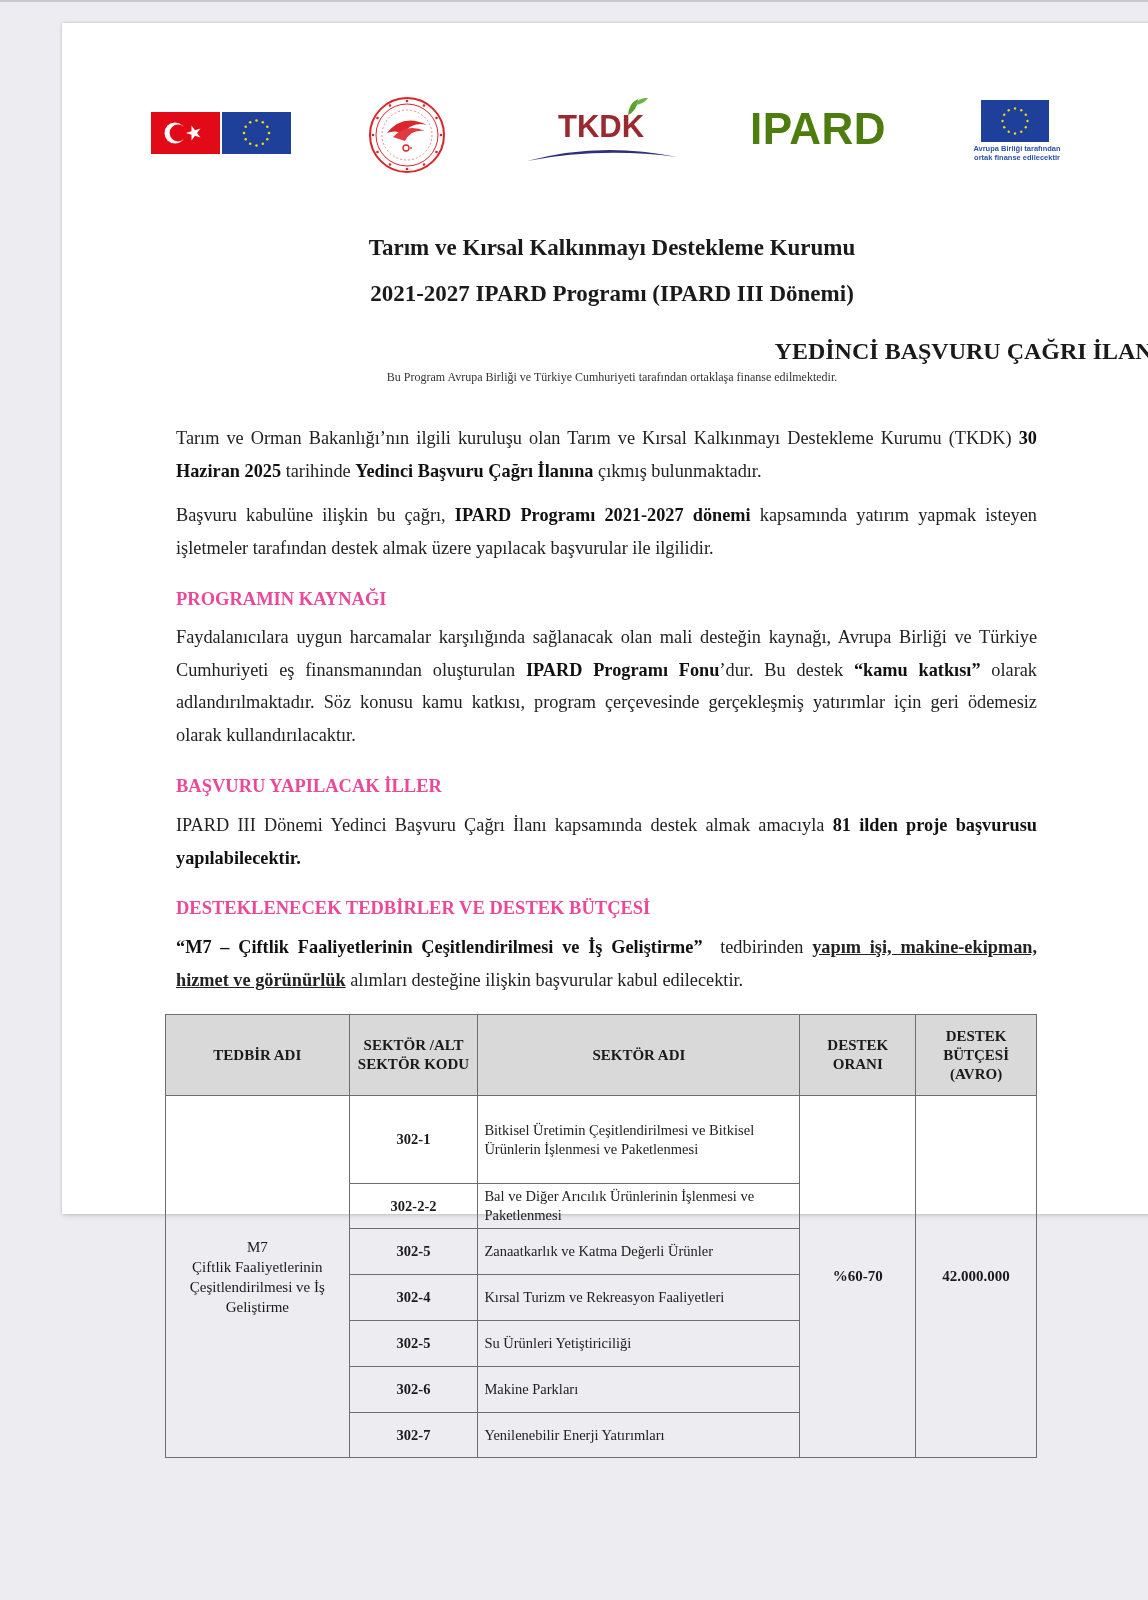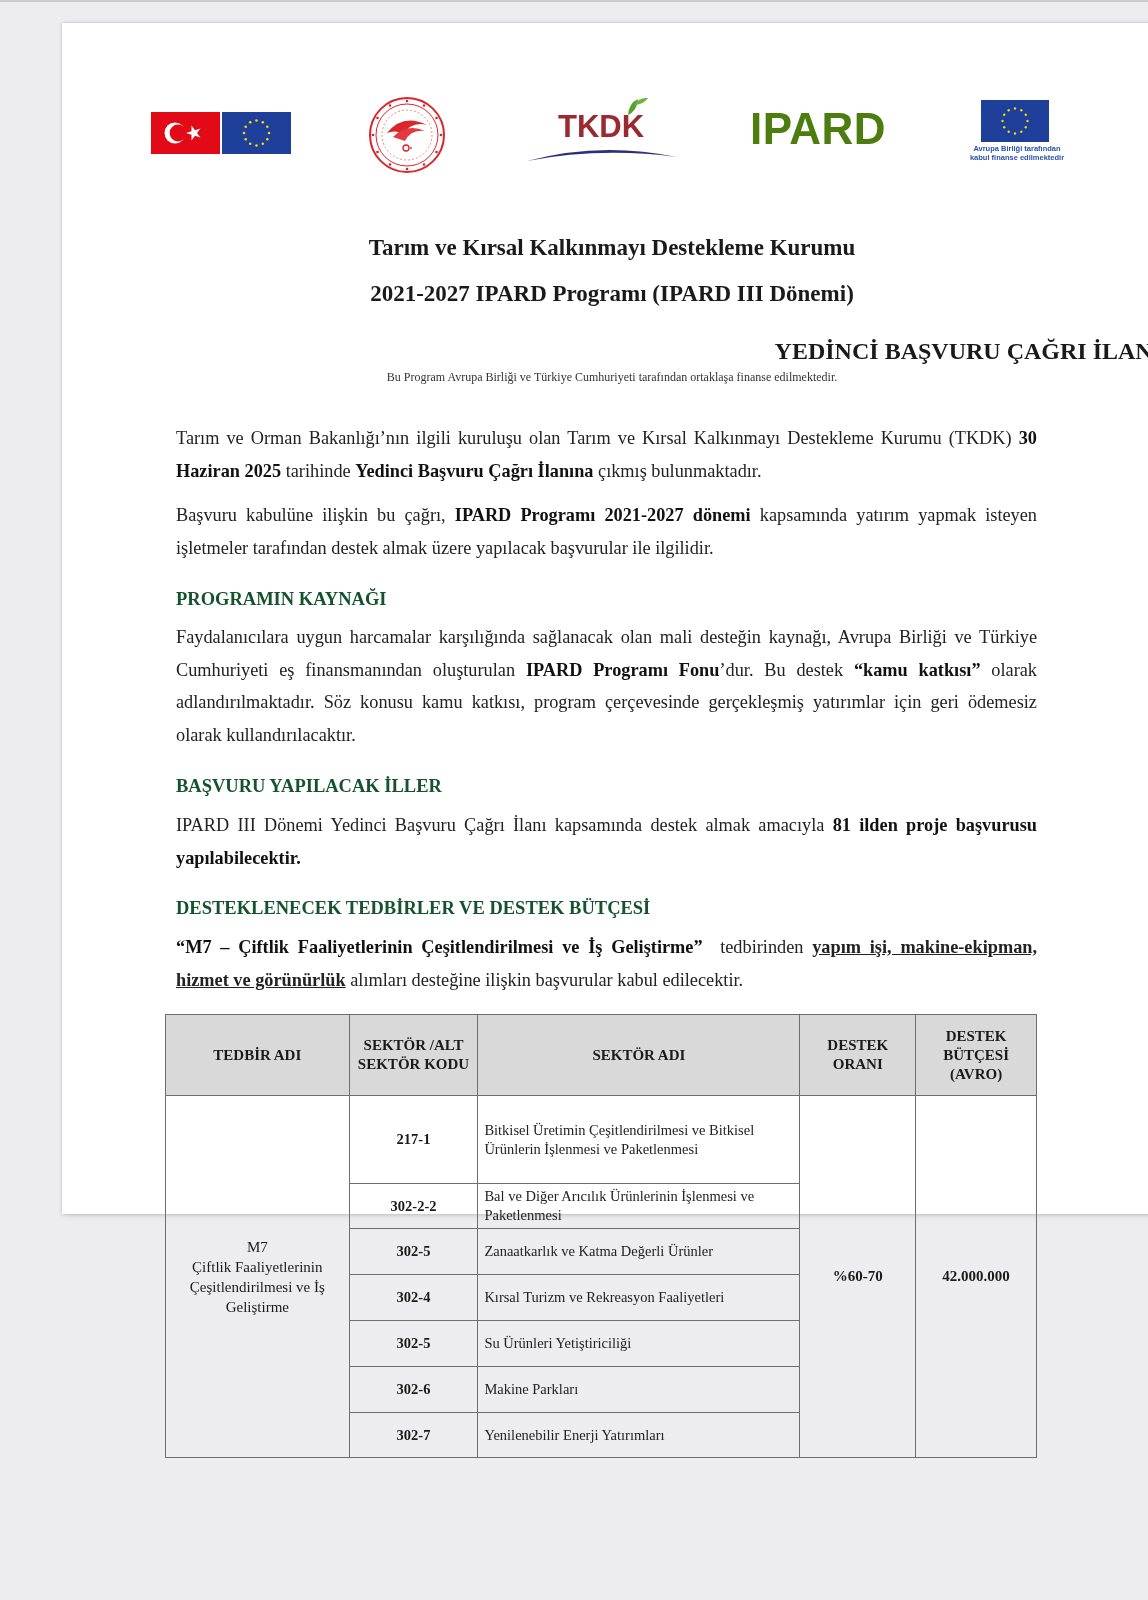--- a/index.html
+++ b/index.html
@@ -47,21 +47,21 @@
   .t2 { top:258px; font-size:23px; }
   .t3 { top:315px; font-size:24px;text-align:right; }
   .t4 { top:347px; font-size:12px; font-weight:normal; color:#333; }
   
   .para {
     position:absolute; left:114px; width:861px;
     font-size:18.3px; line-height:32.5px; text-align:justify; color:#222;
   }
   .para b { color:#111; }
   .heading {
-    position:absolute; left:114px; font-size:18.5px; font-weight:bold; color:#14532d;
+    position:absolute; left:114px; font-size:18.5px; font-weight:bold; color:#ec4899;
   }
   .u { text-decoration:underline; font-weight:bold; }
   
   table.tbl {
     position:absolute; left:103px; top:991px; width:872px;
     border-collapse:collapse; font-size:14.5px;
   }
   .tbl td, .tbl th { border:1.4px solid #6e6e6e; }
   .tbl th {
     background:#d9d9d9; font-weight:bold; text-align:center; font-size:15px;
@@ -155,21 +155,21 @@
           <circle cx="27.7" cy="31.8" r="1.2"></circle>
           <circle cx="23.2" cy="27.3" r="1.2"></circle>
         <circle cx="21.5" cy="21" r="1.2"></circle>
           <circle cx="23.2" cy="14.7" r="1.2"></circle>
           <circle cx="27.7" cy="10.2" r="1.2"></circle>
       </g>
     </svg>
   </div>
   <div class="eu-caption">
     <div>Avrupa Birliği tarafından</div>
-    <div>kabul finanse edilmektedir</div>
+    <div>ortak finanse edilecektir</div>
   </div>
 
   <div class="title t1">Tarım ve Kırsal Kalkınmayı Destekleme Kurumu</div>
   <div class="title t2">2021-2027 IPARD Programı (IPARD III Dönemi)</div>
   <div class="title t3">YEDİNCİ BAŞVURU ÇAĞRI İLANI</div>
   <div class="title t4">Bu Program Avrupa Birliği ve Türkiye Cumhuriyeti tarafından ortaklaşa finanse edilmektedir.</div>
 
   <div class="para" style="top:399px">
     <span>Tarım ve Orman Bakanlığı’nın ilgili kuruluşu olan Tarım ve Kırsal Kalkınmayı Destekleme Kurumu (TKDK) </span><b>30 Haziran 2025</b><span> tarihinde </span><b>Yedinci Başvuru Çağrı İlanına</b><span> çıkmış bulunmaktadır.</span>
   </div>
@@ -201,21 +201,21 @@
         <th style="width:107px">DESTEK ORANI</th>
         <th style="width:112px">DESTEK BÜTÇESİ (AVRO)</th>
       </tr>
     </thead>
     <tbody>
       <tr style="height:88px">
         <td class="measure" rowspan="7">
           <div>M7</div>
           <div>Çiftlik Faaliyetlerinin Çeşitlendirilmesi ve İş Geliştirme</div>
         </td>
-        <td class="code">217-1</td>
+        <td class="code">302-1</td>
         <td class="name">Bitkisel Üretimin Çeşitlendirilmesi ve Bitkisel Ürünlerin İşlenmesi ve Paketlenmesi</td>
         <td class="rate" rowspan="7">%60-70</td>
         <td class="budget" rowspan="7">42.000.000</td>
       </tr>
       <tr style="height:45px">
         <td class="code">302-2-2</td>
         <td class="name">Bal ve Diğer Arıcılık Ürünlerinin İşlenmesi ve Paketlenmesi</td>
       </tr>
       <tr style="height:46px">
         <td class="code">302-5</td>

